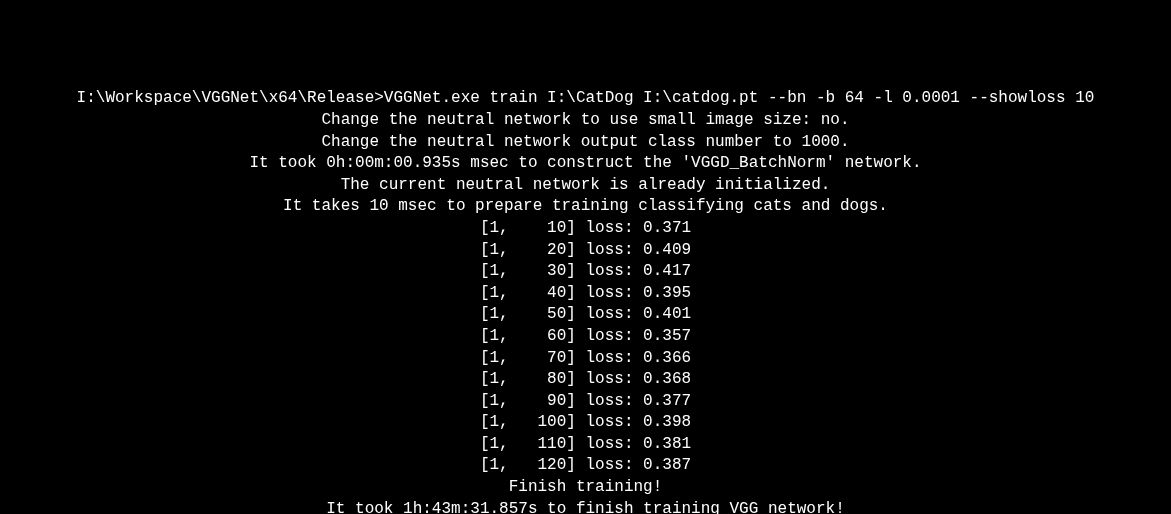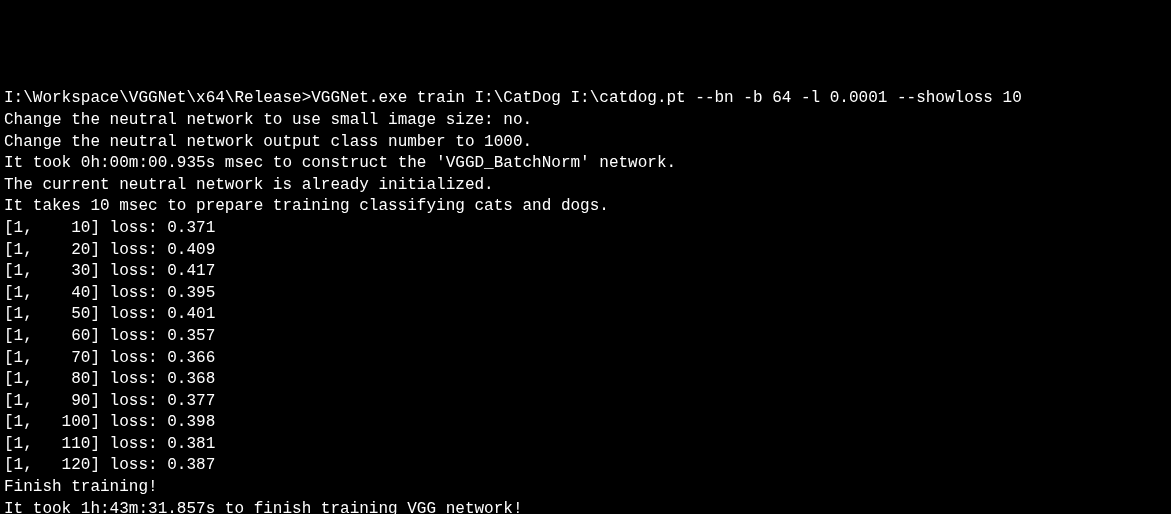--- a/index.html
+++ b/index.html
@@ -14,20 +14,21 @@
       font-size: 16px;
       line-height: 1.35;
       padding: 2px 4px;
       white-space: pre;
       width: 1171px;
       height: 514px;
       overflow: hidden;
     }
     .terminal-line {
       display: block;
+      text-align: center;
     }
   </style>
 </head>
 <body>
 
 
 
 <div><span class="terminal-line">I:\Workspace\VGGNet\x64\Release&gt;VGGNet.exe train I:\CatDog I:\catdog.pt --bn -b 64 -l 0.0001 --showloss 10</span><span class="terminal-line">Change the neutral network to use small image size: no.</span><span class="terminal-line">Change the neutral network output class number to 1000.</span><span class="terminal-line">It took 0h:00m:00.935s msec to construct the 'VGGD_BatchNorm' network.</span><span class="terminal-line">The current neutral network is already initialized.</span><span class="terminal-line">It takes 10 msec to prepare training classifying cats and dogs.</span><div id="loss-log"><span class="terminal-line">[1,    10] loss: 0.371</span><span class="terminal-line">[1,    20] loss: 0.409</span><span class="terminal-line">[1,    30] loss: 0.417</span><span class="terminal-line">[1,    40] loss: 0.395</span><span class="terminal-line">[1,    50] loss: 0.401</span><span class="terminal-line">[1,    60] loss: 0.357</span><span class="terminal-line">[1,    70] loss: 0.366</span><span class="terminal-line">[1,    80] loss: 0.368</span><span class="terminal-line">[1,    90] loss: 0.377</span><span class="terminal-line">[1,   100] loss: 0.398</span><span class="terminal-line">[1,   110] loss: 0.381</span><span class="terminal-line">[1,   120] loss: 0.387</span></div><span class="terminal-line">Finish training!</span><span class="terminal-line">It took 1h:43m:31.857s to finish training VGG network!</span></div>
 
 

